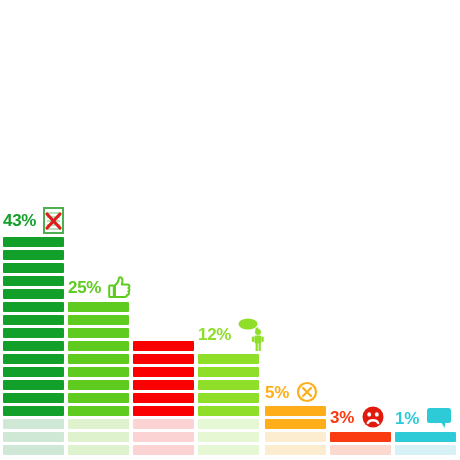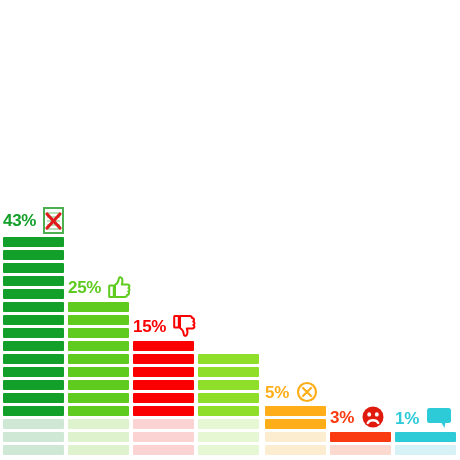--- a/index.html
+++ b/index.html
@@ -114,40 +114,46 @@
       <div class="seg" style="top: 0px; background: rgb(251, 0, 0);"></div>
       <div class="seg" style="top: 13px; background: rgb(251, 0, 0);"></div>
       <div class="seg" style="top: 26px; background: rgb(251, 0, 0);"></div>
       <div class="seg" style="top: 39px; background: rgb(251, 0, 0);"></div>
       <div class="seg" style="top: 52px; background: rgb(251, 0, 0);"></div>
       <div class="seg" style="top: 65px; background: rgb(251, 0, 0);"></div>
       <div class="seg" style="top: 78px; background: rgb(252, 211, 211);"></div>
       <div class="seg" style="top: 91px; background: rgb(252, 211, 211);"></div>
       <div class="seg" style="top: 104px; background: rgb(252, 211, 211);"></div>
     </div>
-    <div class="header" style="left: 133px; bottom: 122px;">
-      <span class="pct" style="color: rgb(251, 0, 0);">15%</span>
-      <span class="icon-wrap">
-        <svg width="23" height="24" viewBox="0 0 23 24">
-          <g fill="none" stroke="#fb0000" stroke-width="2" stroke-linejoin="round">
-            <path d="M7 14 L7 2 L16.5 2 C18 2 19 3 19 4 C20 4 21 5 21 6 C21 6.7 20.6 7.2 20.2 7.5 C21 7.8 21.5 8.5 21.5 9.3 C21.5 10 21 10.7 20.3 10.9 C21 11.2 21.4 11.9 21.4 12.6 C21.4 13.6 20.5 14.4 19.4 14.4 L13.8 14.4 C14.3 16 14.6 17.4 14.4 19 C14.2 21 13 22 11.8 21.8 C10.8 21.6 10.7 20.6 10.6 19.4 C10.4 17.4 9.3 15.4 7 14 Z"></path>
-            <rect x="1.2" y="2" width="4.6" height="11.5" rx="0.6"></rect>
-          </g>
-        </svg>
-      </span>
-    </div>
     <div class="column" style="left: 198px; width: 61px; height: 104px; bottom: 2px;">
       <div class="seg" style="top: 0px; background: rgb(142, 222, 42);"></div>
       <div class="seg" style="top: 13px; background: rgb(142, 222, 42);"></div>
       <div class="seg" style="top: 26px; background: rgb(142, 222, 42);"></div>
       <div class="seg" style="top: 39px; background: rgb(142, 222, 42);"></div>
       <div class="seg" style="top: 52px; background: rgb(142, 222, 42);"></div>
       <div class="seg" style="top: 65px; background: rgb(230, 247, 212);"></div>
       <div class="seg" style="top: 78px; background: rgb(230, 247, 212);"></div>
       <div class="seg" style="top: 91px; background: rgb(230, 247, 212);"></div>
+    </div>
+    <div class="header" style="left: 198px; bottom: 109px;">
+      <span class="pct" style="color: rgb(142, 222, 42);">12%</span>
+      <span class="icon-wrap">
+        <svg width="26" height="34" viewBox="0 0 26 34">
+          <g fill="#8ede2a">
+            <ellipse cx="10" cy="7" rx="9.5" ry="5.5"></ellipse>
+            <path d="M17 12 L19.5 10 L20.5 11.5 L18.5 13.5 Z"></path>
+            <circle cx="20" cy="15" r="3"></circle>
+            <rect x="16.5" y="18.5" width="7" height="8" rx="1.4"></rect>
+            <rect x="17.6" y="26" width="2.2" height="8"></rect>
+            <rect x="20.6" y="26" width="2.2" height="8"></rect>
+            <rect x="13.8" y="19.5" width="2.6" height="5.5" rx="1.2"></rect>
+            <rect x="23.5" y="19.5" width="2.2" height="5.5" rx="1.1"></rect>
+          </g>
+        </svg>
+      </span>
     </div>
     <div class="column" style="left: 265px; width: 61px; height: 52px; bottom: 2px;">
       <div class="seg" style="top: 0px; background: rgb(255, 174, 26);"></div>
       <div class="seg" style="top: 13px; background: rgb(255, 174, 26);"></div>
       <div class="seg" style="top: 26px; background: rgb(253, 237, 208);"></div>
       <div class="seg" style="top: 39px; background: rgb(253, 237, 208);"></div>
     </div>
     <div class="header" style="left: 265px; bottom: 57px;">
       <span class="pct" style="color: rgb(255, 174, 26);">5%</span>
       <span class="icon-wrap">

